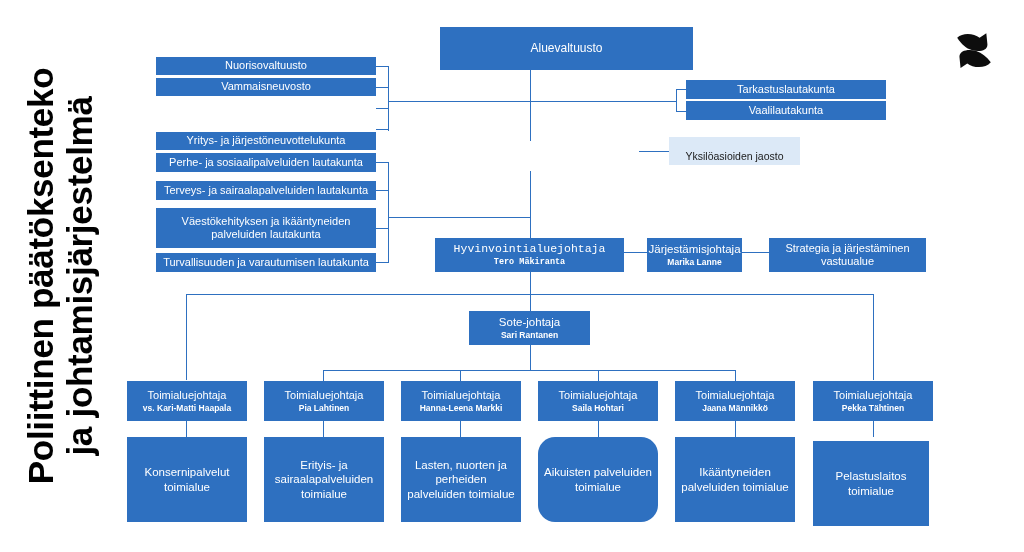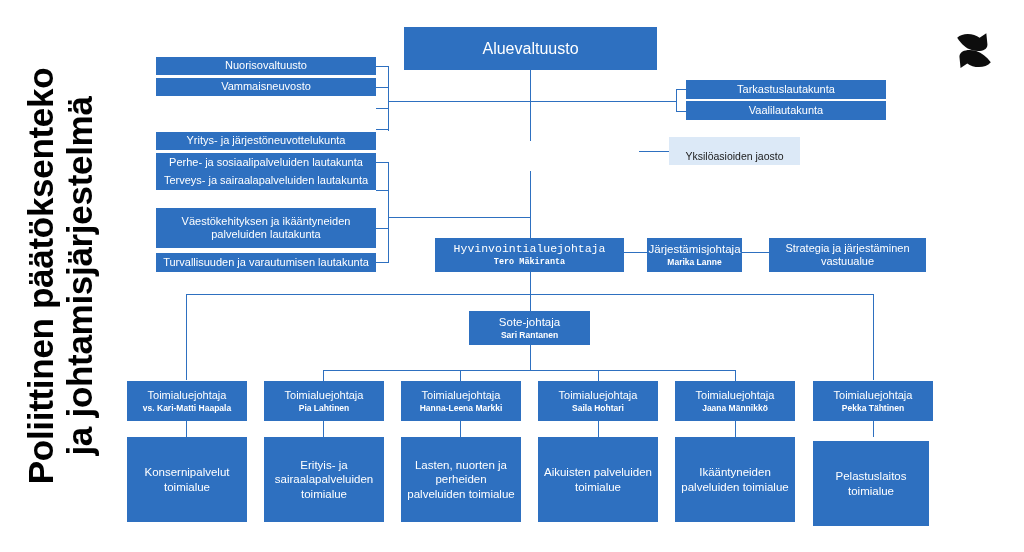--- a/index.html
+++ b/index.html
@@ -61,21 +61,21 @@
     font-size: 8.5px;
     font-weight: bold;
     line-height: 1.2;
     margin-top: 1px;
   }
   .box.light {
     background: #DCE9F7;
     color: #1a1a1a;
     font-size: 10.5px;
   }
-  .box.big { font-size: 16px; }
+  .box.big { font-size: 12px; margin-left: 36px; }
   .box.lead { font-size: 11.5px; }
 
   
   .ln {
     position: absolute;
     background: #2E70C0;
   }
   .lnh { height: 1px; }
   .lnv { width: 1px; }
 
@@ -163,21 +163,21 @@
   <div class="box" style="left:156px; top:78px; width:220px; height:18px;">
     <span>Vammaisneuvosto</span>
   </div>
   <div class="box" style="left:156px; top:120px; width:220px; height:18px;margin-top:12px;">
     <span>Yritys- ja järjestöneuvottelukunta</span>
   </div>
 
   <div class="box" style="left:156px; top:153px; width:220px; height:19px;">
     <span>Perhe- ja sosiaalipalveluiden lautakunta</span>
   </div>
-  <div class="box" style="left:156px; top:171px; width:220px; height:19px;">
+  <div class="box" style="left:156px; top:181px; width:220px; height:19px;">
     <span>Terveys- ja sairaalapalveluiden lautakunta</span>
   </div>
   <div class="box" style="left:156px; top:208px; width:220px; height:40px;">
     <span>Väestökehityksen ja ikääntyneiden palveluiden lautakunta</span>
   </div>
   <div class="box" style="left:156px; top:253px; width:220px; height:19px;">
     <span>Turvallisuuden ja varautumisen lautakunta</span>
   </div>
 
   <div class="box big" style="left:404px; top:27px; width:253px; height:43px;">
@@ -242,21 +242,21 @@
 
   <div class="box lead" style="left:127px; top:437px; width:120px; height:85px;">
     <span>Konsernipalvelut toimialue</span>
   </div>
   <div class="box lead" style="left:264px; top:437px; width:120px; height:85px;">
     <span>Erityis- ja sairaalapalveluiden toimialue</span>
   </div>
   <div class="box lead" style="left:401px; top:437px; width:120px; height:85px;">
     <span>Lasten, nuorten ja perheiden palveluiden toimialue</span>
   </div>
-  <div class="box lead" style="left:538px; top:437px; width:120px; height:85px;">
+  <div class="box lead" style="left:538px; top:437px; width:120px; height:85px;border-radius:17px;">
     <span>Aikuisten palveluiden toimialue</span>
   </div>
   <div class="box lead" style="left:675px; top:437px; width:120px; height:85px;">
     <span>Ikääntyneiden palveluiden toimialue</span>
   </div>
   <div class="box lead" style="left:813px; top:441px; width:116px; height:85px;">
     <span>Pelastuslaitos toimialue</span>
   </div>
 
 </div>

